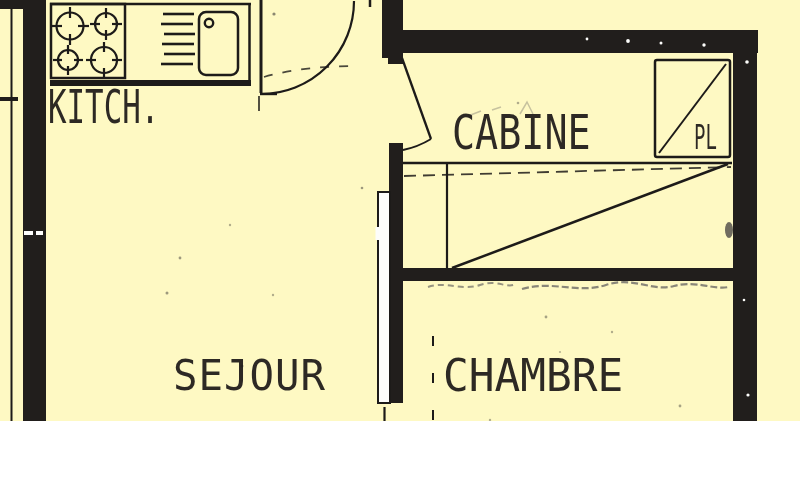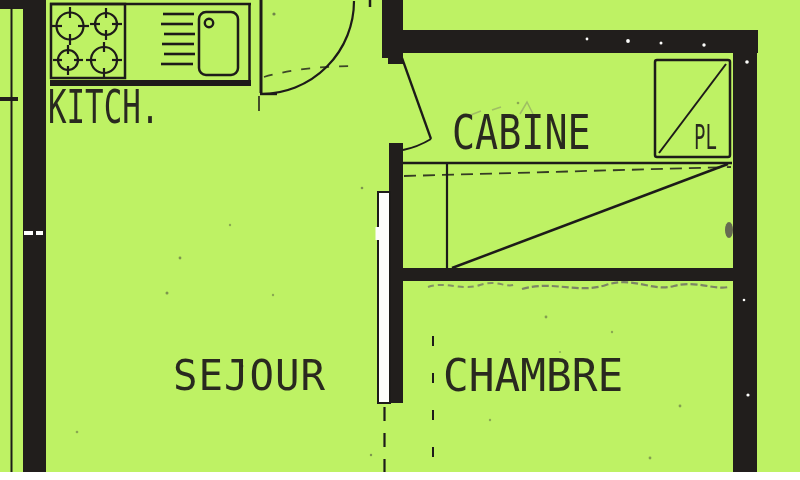--- a/index.html
+++ b/index.html
@@ -1,18 +1,18 @@
 <!DOCTYPE html>
 <html><head>
 <meta charset="utf-8">
 <style>
   html,body{margin:0;padding:0;background:#ffffff;}
   #stage{
-    position:relative;width:800px;height:472px;overflow:hidden;
-    background:#bef264;
+    position:relative;width:800px;height:421px;overflow:hidden;
+    background:#fef9c3;
     font-family:"DejaVu Sans Mono","Liberation Mono",monospace;
   }
   #plan-svg{position:absolute;left:0;top:0;}
   .room-label{
     position:absolute;line-height:1;color:#201d1b;white-space:pre;
     transform-origin:left top;opacity:.94;
   }
   .lbl-kitchen{left:48px;top:84px;font-size:46px;transform:scaleX(.67);}
   .lbl-cabin{left:452px;top:108px;font-size:48px;transform:scaleX(.80);}
   .lbl-living{left:173px;top:355px;font-size:42px;transform:scaleX(.97);letter-spacing:1px;}

